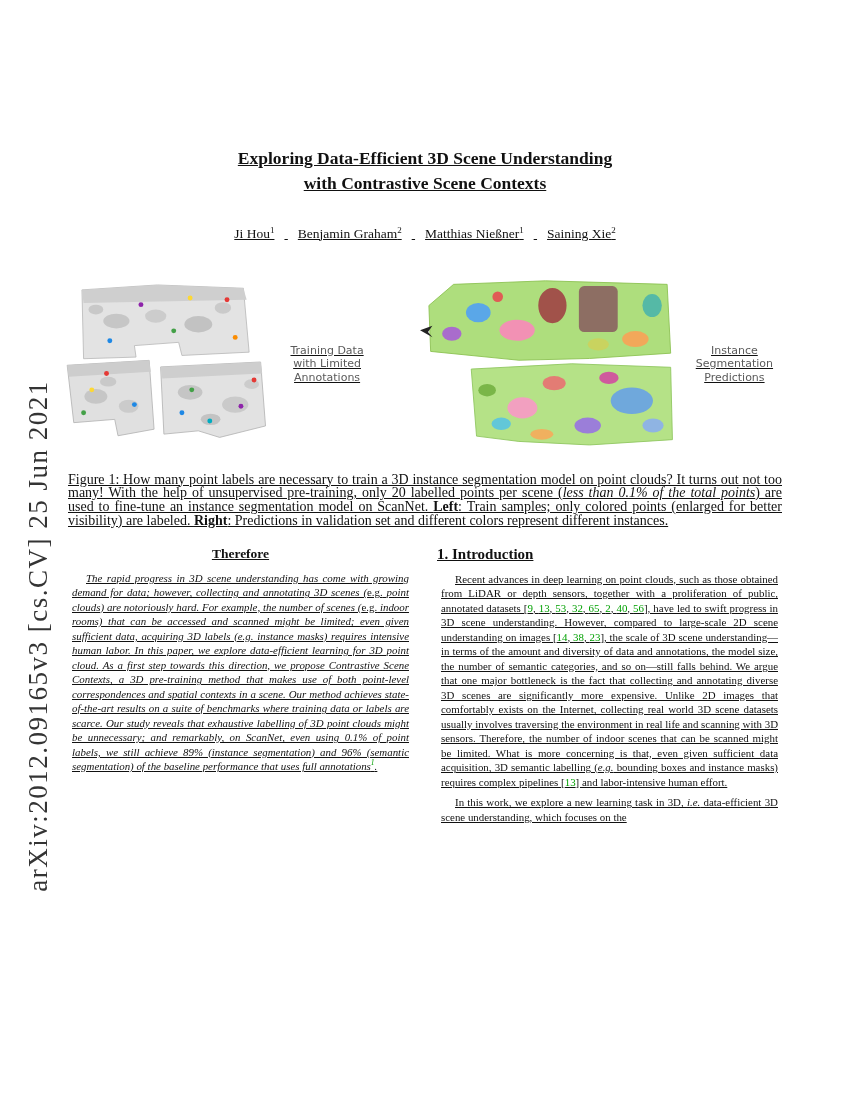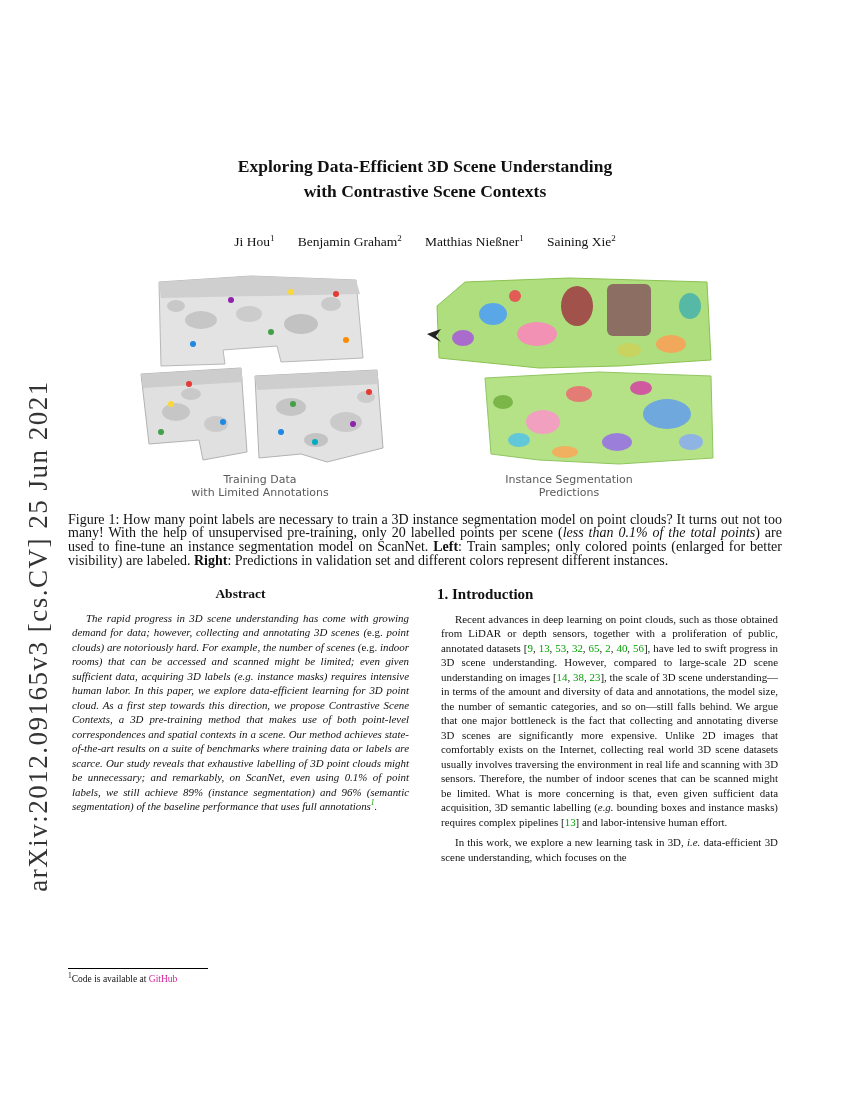--- a/index.html
+++ b/index.html
@@ -1,34 +1,34 @@
 <!DOCTYPE html>
 <html style="--cite: #00a000; --link: #d0219c;"><head>
 <meta charset="utf-8">
 <style>
   html,body{margin:0;padding:0;background:#ffffff;}
   .page{position:relative;width:850px;height:1100px;background:#fff;overflow:hidden;
         font-family:"Liberation Serif","DejaVu Serif",serif;color:#111;}
-  .content{position:absolute;left:68px;top:12px;width:714px;}
+  .content{position:absolute;left:68px;top:4px;width:714px;text-decoration:underline;}
 
   .arxiv-banner{position:absolute;left:38px;top:636px;
     transform:translate(-50%,-50%) rotate(-90deg);white-space:nowrap;
     font-size:27px;letter-spacing:1.5px;color:#343434;}
 
   .title{margin-top:142px;text-align:center;font-weight:700;font-size:17.5px;line-height:25px;}
 
   .authors{margin-top:28px;text-align:center;font-size:13.5px;}
   .author{margin:0 10px;white-space:nowrap;}
   .sup-a{vertical-align:super;font-size:9px;}
 
   .affils{margin-top:12px;text-align:center;font-size:13px;}
   .affil{margin:0 9px;white-space:nowrap;}
 
   .figure-row{margin-top:22px;display:flex;justify-content:center;align-items:flex-end;gap:30px;}
-  .fig-col{display:flex;flex-direction:column;align-items:center;}
+  .fig-col{display:flex;flex-direction:row;align-items:center;}
   .fig-label{margin-top:5px;font-family:"DejaVu Sans",sans-serif;font-size:11px;line-height:13.5px;
              color:#5a5a5a;text-align:center;}
 
   .caption{margin-top:13px;font-size:14px;line-height:13.8px;text-align:justify;}
 
   .columns{margin-top:14px;display:flex;gap:24px;}
   .col{width:345px;}
   .col-heading-center{text-align:center;font-weight:700;font-size:13.5px;margin:4px 0 9px;}
   .col-heading-left{font-weight:700;font-size:15px;margin:4px 0 9px;}
   .body-par{font-size:10.9px;line-height:14.5px;text-align:justify;text-indent:14px;margin:0 4px 6px;}
@@ -145,32 +145,28 @@
         </div>
       </div>
 
     </div>
 
     <div class="caption"><span>Figure 1:  How many point labels are necessary to train a 3D instance segmentation model on point clouds? It turns out not too many! With the help of unsupervised pre-training, only 20 labelled points per scene (</span><span class="em">less than 0.1% of the total points</span><span>) are used to fine-tune an instance segmentation model on ScanNet. </span><span class="b">Left</span><span>: Train samples; only colored points (enlarged for better visibility) are labeled. </span><span class="b">Right</span><span>: Predictions in validation set and different colors represent different instances.</span></div>
 
     <div class="columns">
 
       <div class="col">
-        <div class="col-heading-center">Abstract</div>
+        <div class="col-heading-center">Therefore</div>
         <p class="body-par abstract-par"><span>The rapid progress in 3D scene understanding has come with growing demand for data; however, collecting and annotating 3D scenes (</span><span class="rm">e.g.</span><span> point clouds) are notoriously hard. For example, the number of scenes (</span><span class="rm">e.g.</span><span> indoor rooms) that can be accessed and scanned might be limited; even given sufficient data, acquiring 3D labels (e.g. instance masks) requires intensive human labor. In this paper, we explore data-efficient learning for 3D point cloud. As a first step towards this direction, we propose Contrastive Scene Contexts, a 3D pre-training method that makes use of both point-level correspondences and spatial contexts in a scene. Our method achieves state-of-the-art results on a suite of benchmarks where training data or labels are scarce. Our study reveals that exhaustive labelling of 3D point clouds might be unnecessary; and remarkably, on ScanNet, even using 0.1% of point labels, we still achieve 89% (instance segmentation) and 96% (semantic segmentation) of the baseline performance that uses full annotations</span><span class="sup cite">1</span><span>.</span></p>
       </div>
 
       <div class="col">
         <div class="col-heading-left">1. Introduction</div>
         <p class="body-par"><span>Recent advances in deep learning on point clouds, such as those obtained from LiDAR or depth sensors, together with a proliferation of public, annotated datasets [</span><span class="cite">9</span><span>, </span><span class="cite">13</span><span>, </span><span class="cite">53</span><span>, </span><span class="cite">32</span><span>, </span><span class="cite">65</span><span>, </span><span class="cite">2</span><span>, </span><span class="cite">40</span><span>, </span><span class="cite">56</span><span>], have led to swift progress in 3D scene understanding. However, compared to large-scale 2D scene understanding on images [</span><span class="cite">14</span><span>, </span><span class="cite">38</span><span>, </span><span class="cite">23</span><span>], the scale of 3D scene understanding—in terms of the amount and diversity of data and annotations, the model size, the number of semantic categories, and so on—still falls behind. We argue that one major bottleneck is the fact that collecting and annotating diverse 3D scenes are significantly more expensive. Unlike 2D images that comfortably exists on the Internet, collecting real world 3D scene datasets usually involves traversing the environment in real life and scanning with 3D sensors. Therefore, the number of indoor scenes that can be scanned might be limited. What is more concerning is that, even given sufficient data acquisition, 3D semantic labelling (</span><span class="em">e.g.</span><span> bounding boxes and instance masks) requires complex pipelines [</span><span class="cite">13</span><span>] and labor-intensive human effort.</span></p>
         <p class="body-par"><span>In this work, we explore a new learning task in 3D, </span><span class="em">i.e.</span><span> data-efficient 3D scene understanding, which focuses on the</span></p>
       </div>
 
     </div>
 
   </div>
 
-  <div class="footnote">
-    <div class="footnote-rule"></div>
-    <div><span class="sup">1</span><span>Code is available at </span><span class="link-magenta">GitHub</span></div>
-  </div>
 
 </div>
 
 </body></html>

